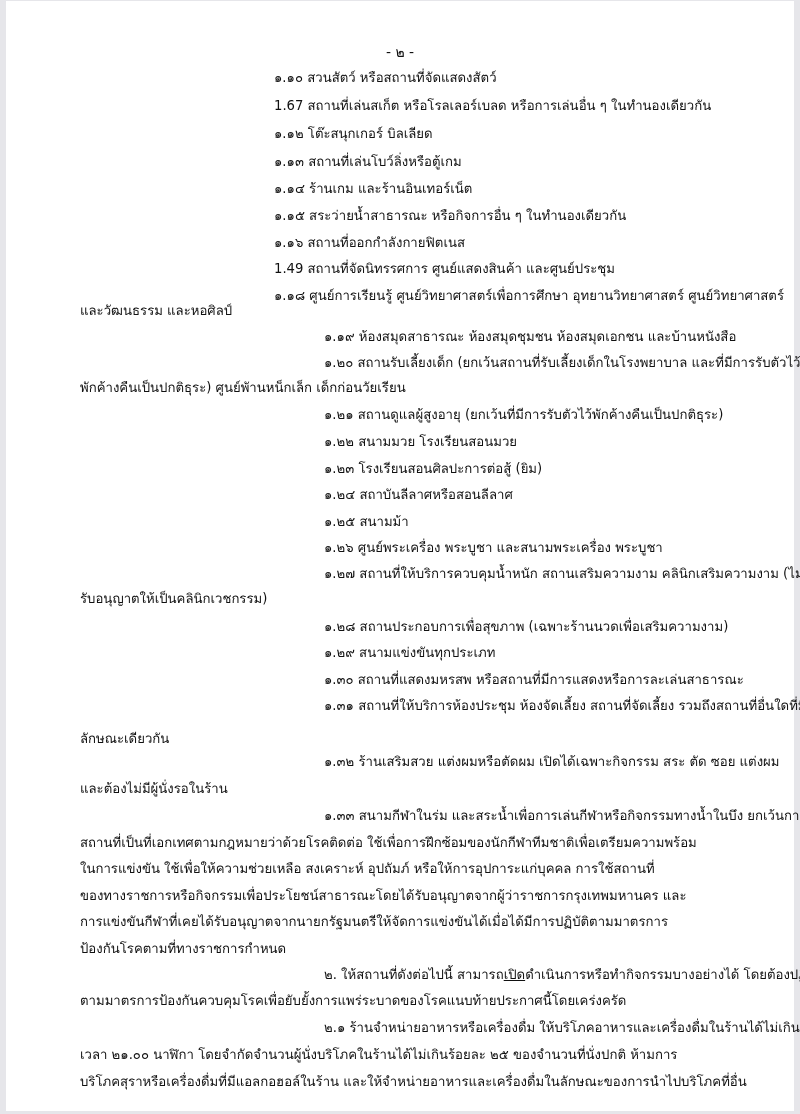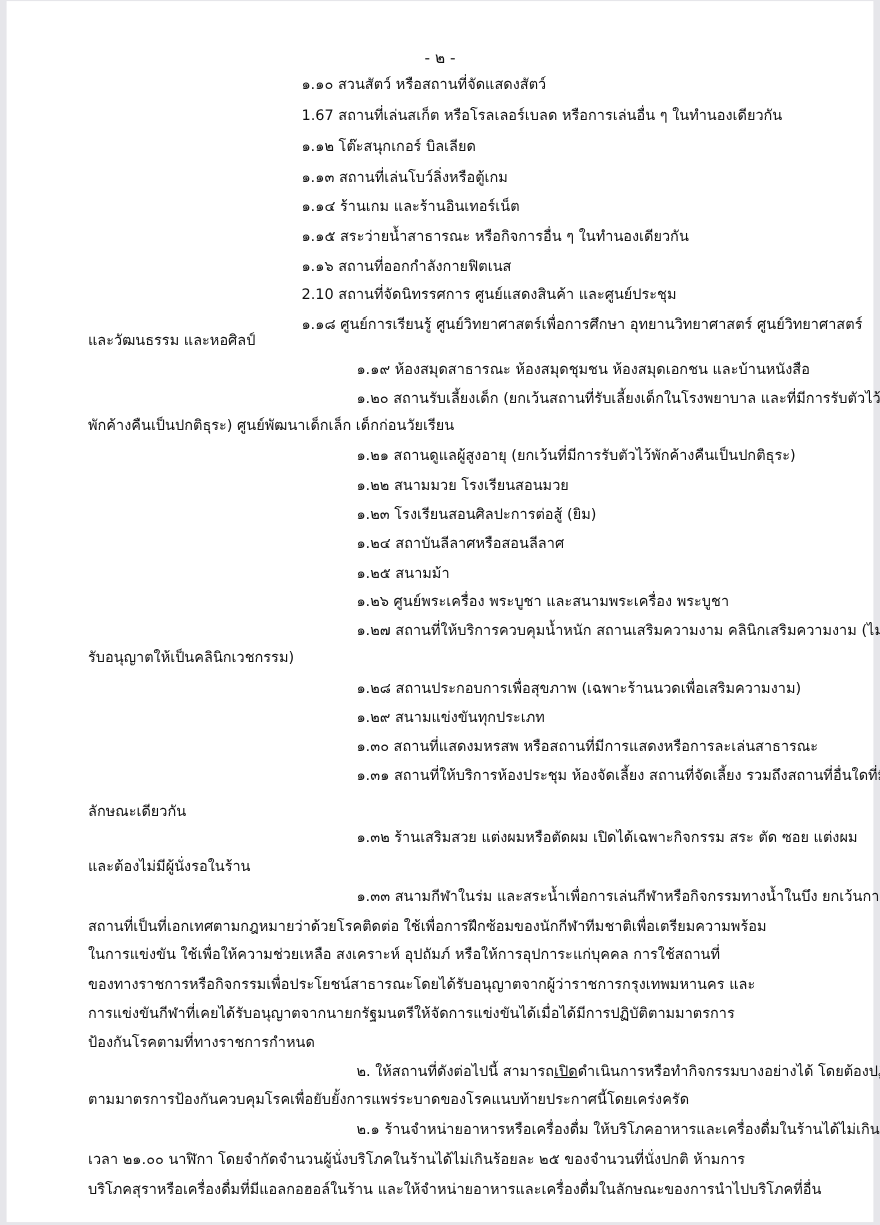--- a/index.html
+++ b/index.html
@@ -32,27 +32,27 @@
 <div class="page">
   <div class="page-number">- ๒ -</div>
 
   <div class="line l1" style="top:67px">๑.๑๐ สวนสัตว์ หรือสถานที่จัดแสดงสัตว์</div>
   <div class="line l1" style="top:95px">1.67 สถานที่เล่นสเก็ต หรือโรลเลอร์เบลด หรือการเล่นอื่น ๆ ในทำนองเดียวกัน</div>
   <div class="line l1" style="top:123px">๑.๑๒ โต๊ะสนุกเกอร์ บิลเลียด</div>
   <div class="line l1" style="top:151px">๑.๑๓ สถานที่เล่นโบว์ลิ่งหรือตู้เกม</div>
   <div class="line l1" style="top:178px">๑.๑๔ ร้านเกม และร้านอินเทอร์เน็ต</div>
   <div class="line l1" style="top:205px">๑.๑๕ สระว่ายน้ำสาธารณะ หรือกิจการอื่น ๆ ในทำนองเดียวกัน</div>
   <div class="line l1" style="top:232px">๑.๑๖ สถานที่ออกกำลังกายฟิตเนส</div>
-  <div class="line l1" style="top:258px">2.10 สถานที่จัดนิทรรศการ ศูนย์แสดงสินค้า และศูนย์ประชุม</div>
+  <div class="line l1" style="top:258px">1.49 สถานที่จัดนิทรรศการ ศูนย์แสดงสินค้า และศูนย์ประชุม</div>
   <div class="line l1" style="top:285px">๑.๑๘ ศูนย์การเรียนรู้ ศูนย์วิทยาศาสตร์เพื่อการศึกษา อุทยานวิทยาศาสตร์ ศูนย์วิทยาศาสตร์</div>
   <div class="line cont" style="top:300px">และวัฒนธรรม และหอศิลป์</div>
 
   <div class="line l2" style="top:326px">๑.๑๙ ห้องสมุดสาธารณะ ห้องสมุดชุมชน ห้องสมุดเอกชน และบ้านหนังสือ</div>
   <div class="line l2" style="top:352px">๑.๒๐ สถานรับเลี้ยงเด็ก (ยกเว้นสถานที่รับเลี้ยงเด็กในโรงพยาบาล และที่มีการรับตัวไว้</div>
-  <div class="line cont" style="top:377px">พักค้างคืนเป็นปกติธุระ) ศูนย์พัฒนาเด็กเล็ก เด็กก่อนวัยเรียน</div>
+  <div class="line cont" style="top:377px">พักค้างคืนเป็นปกติธุระ) ศูนย์พัานหน็กเล็ก เด็กก่อนวัยเรียน</div>
   <div class="line l2" style="top:404px">๑.๒๑ สถานดูแลผู้สูงอายุ (ยกเว้นที่มีการรับตัวไว้พักค้างคืนเป็นปกติธุระ)</div>
   <div class="line l2" style="top:431px">๑.๒๒ สนามมวย โรงเรียนสอนมวย</div>
   <div class="line l2" style="top:458px">๑.๒๓ โรงเรียนสอนศิลปะการต่อสู้ (ยิม)</div>
   <div class="line l2" style="top:484px">๑.๒๔ สถาบันลีลาศหรือสอนลีลาศ</div>
   <div class="line l2" style="top:511px">๑.๒๕ สนามม้า</div>
   <div class="line l2" style="top:537px">๑.๒๖ ศูนย์พระเครื่อง พระบูชา และสนามพระเครื่อง พระบูชา</div>
   <div class="line l2" style="top:563px">๑.๒๗ สถานที่ให้บริการควบคุมน้ำหนัก สถานเสริมความงาม คลินิกเสริมความงาม (ไม่ได้</div>
   <div class="line cont" style="top:588px">รับอนุญาตให้เป็นคลินิกเวชกรรม)</div>
   <div class="line l2" style="top:616px">๑.๒๘ สถานประกอบการเพื่อสุขภาพ (เฉพาะร้านนวดเพื่อเสริมความงาม)</div>
   <div class="line l2" style="top:642px">๑.๒๙ สนามแข่งขันทุกประเภท</div>

